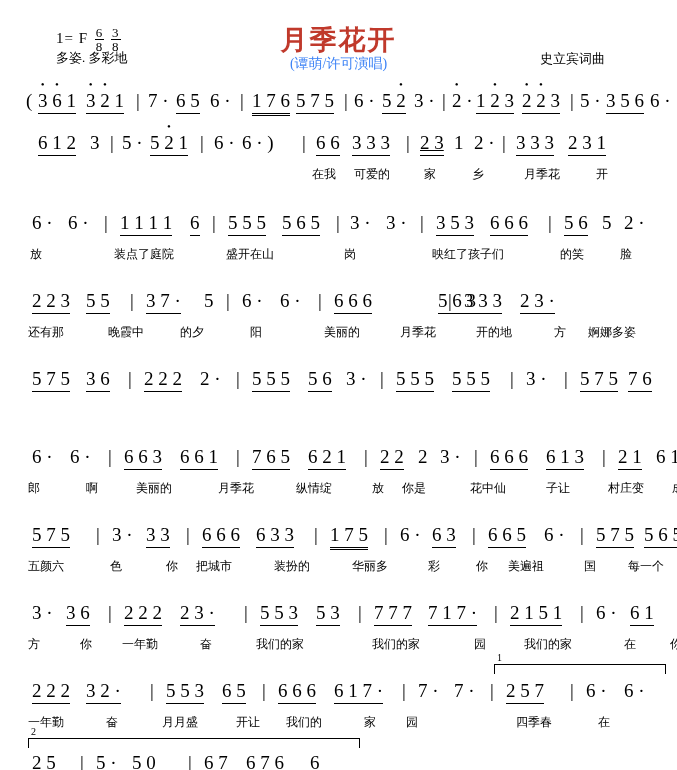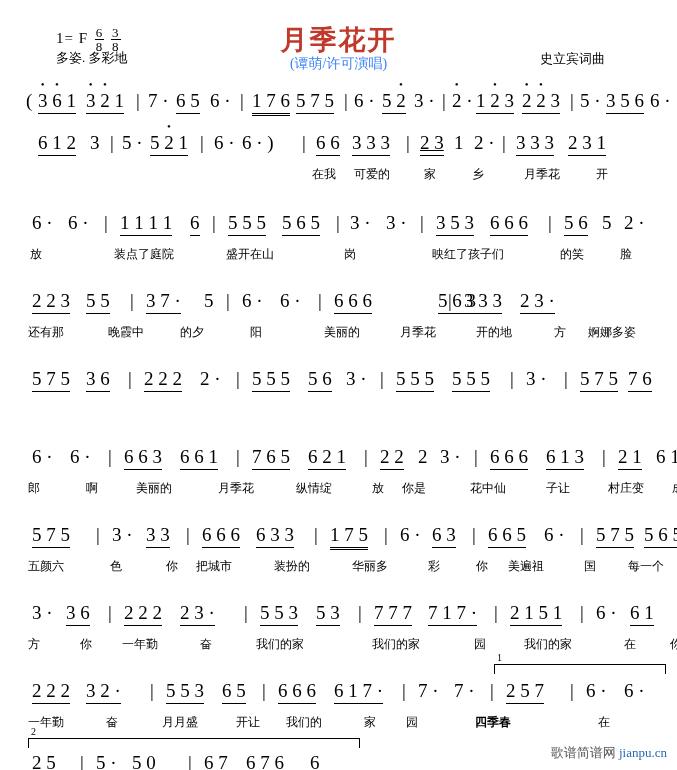--- a/index.html
+++ b/index.html
@@ -386,21 +386,21 @@
       <span class="t" style="left:600px;">6 ·</span>
     </div>
     <div class="lyr">
       <span class="t" style="left:4px;">一年勤</span>
       <span class="t" style="left:82px;">奋</span>
       <span class="t" style="left:138px;">月月盛</span>
       <span class="t" style="left:212px;">开让</span>
       <span class="t" style="left:262px;">我们的</span>
       <span class="t" style="left:340px;">家</span>
       <span class="t" style="left:382px;">园</span>
-      <span class="t" style="left:451px;font-weight:bold;">四季春</span>
+      <span class="t" style="left:492px;">四季春</span>
       <span class="t" style="left:574px;">在</span>
     </div>
   </div>
 
   <div class="row" style="top:752px;">
     <div class="brk" style="left:4px;top:-14px;width:330px;">
       <span class="lbl">2</span>
     </div>
     <div class="notes">
       <span class="t u1" style="left:8px;">2 5</span>
@@ -408,18 +408,14 @@
       <span class="t" style="left:72px;">5 ·</span>
       <span class="t" style="left:108px;">5 <u>0</u></span>
       <span class="t" style="left:164px;">|</span>
       <span class="t u1" style="left:180px;">6 7</span>
       <span class="t u1" style="left:222px;">6 7 6</span>
       <span class="t" style="left:286px;">6</span>
     </div>
 
   </div>
 
-  <div class="watermark">
-    <span>歌谱简谱网</span>
-    <span class="blue">jianpu.cn</span>
-  </div>
 
 </div>
 
 </body></html>

